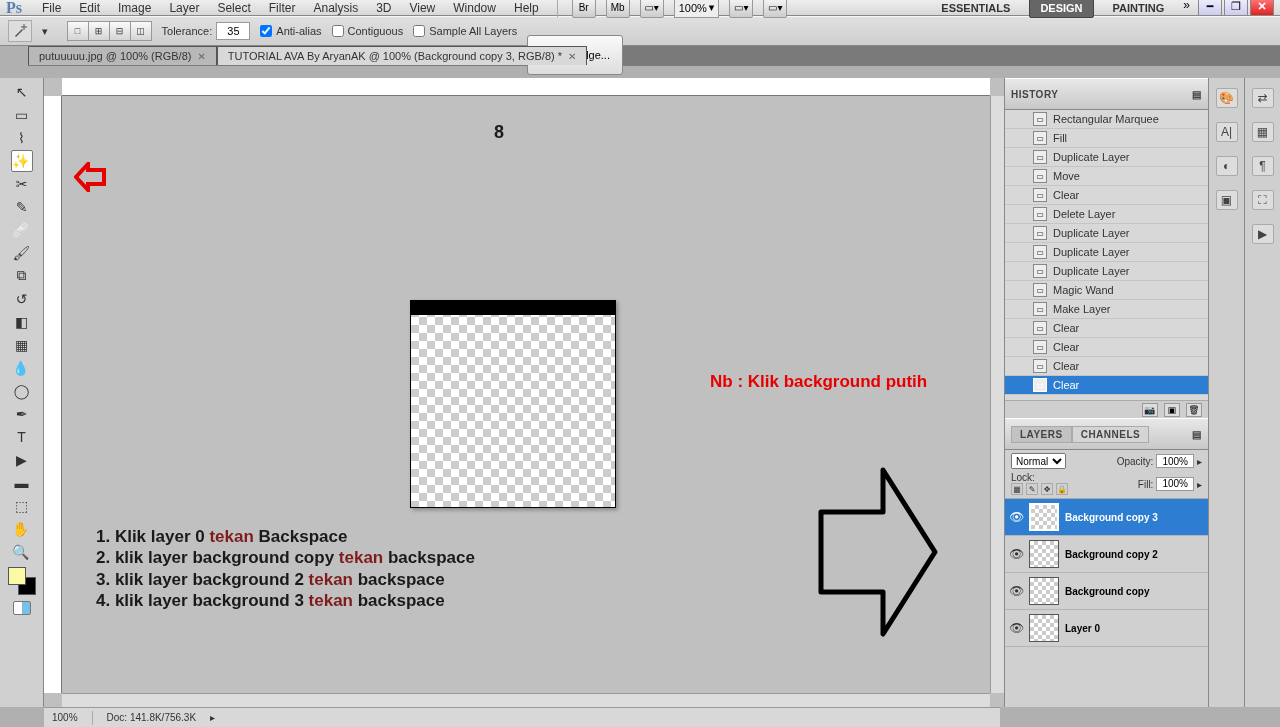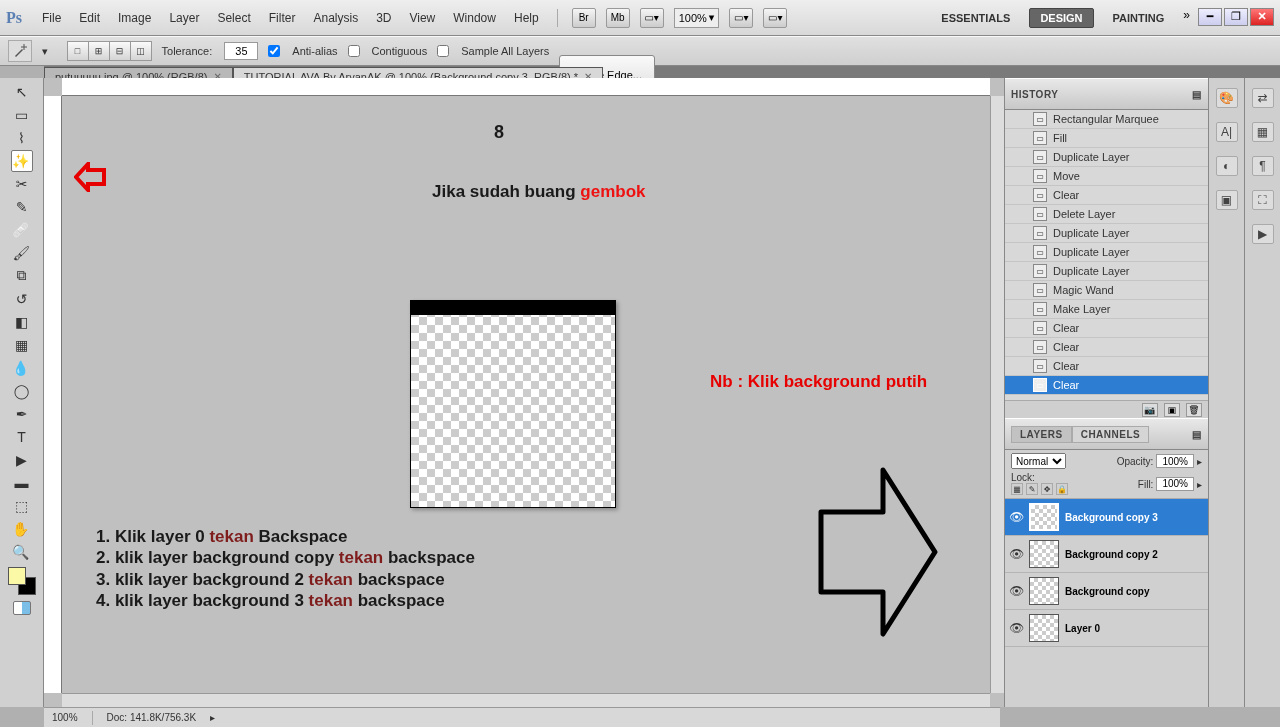--- a/index.html
+++ b/index.html
@@ -1,45 +1,45 @@
 <!DOCTYPE html>
 <html><head>
 <meta charset="utf-8">
 <style>
 * { margin: 0; padding: 0; box-sizing: border-box; font-family: Tahoma, Arial, sans-serif; }
 body { width: 1280px; height: 727px; background: #b0b0b0; overflow: hidden; position: relative; }
 
 
-.menubar { height: 36px; background: linear-gradient(#eee,#d8d8d8); display: flex; align-items: center; padding: 0 6px; border-bottom: 1px solid #888; gap: 10px; font-size: 12px; }
+.menubar { height: 16px; background: linear-gradient(#eee,#d8d8d8); display: flex; align-items: center; padding: 0 6px; border-bottom: 1px solid #888; gap: 10px; font-size: 12px; }
 .ps-logo { font-family: "Times New Roman",serif; font-size: 16px; font-weight: bold; color: #5a7fb2; margin-right: 6px; }
 .menubar .menuitem { color: #333; cursor: default; padding: 2px 4px; }
 .menubar .sep { width: 1px; height: 18px; background: #aaa; margin: 0 4px; }
 .menubar .iconbtn { width: 24px; height: 20px; border: 1px solid #999; background: linear-gradient(#f5f5f5,#ccc); border-radius: 2px; display: flex; align-items: center; justify-content: center; font-size: 10px; }
 .menubar .zoom-sel { display: flex; align-items: center; gap: 2px; padding: 0 4px; border: 1px solid #999; height: 20px; background: #eee; font-size: 11px; }
 .menubar .right { margin-left: auto; display: flex; align-items: flex-start; gap: 8px; }
 .ws-btn { padding: 3px 10px; font-size: 11px; font-weight: bold; color: #333; border: 1px solid transparent; }
 .ws-btn.active { background: #666; color: #fff; border: 1px solid #444; border-radius: 2px; }
 .win-ctrl { display: flex; gap: 2px; }
 .win-ctrl div { width: 24px; height: 18px; border: 1px solid #888; display: flex; align-items: center; justify-content: center; font-size: 11px; }
 .win-min,.win-max,.win-res { background: linear-gradient(#eef,#cce); }
 .win-close { background: linear-gradient(#f77,#d22); color: #fff; font-weight: bold; }
 
 
 .optbar { height: 30px; background: linear-gradient(#e0e0e0,#cfcfcf); border-top: 1px solid #f8f8f8; border-bottom: 1px solid #888; display: flex; align-items: center; padding: 0 8px; gap: 10px; font-size: 11px; color: #333; }
 .optbar .toolicon { width: 24px; height: 22px; border: 1px solid #aaa; background: #ddd; display:flex; align-items:center; justify-content:center; }
 .optbar .svgwand { width: 16px; height: 16px; }
 .optbar .selmode { display: flex; gap: 0; }
 .optbar .selmode div { width: 22px; height: 20px; border: 1px solid #999; background: linear-gradient(#fafafa,#d5d5d5); margin-left: -1px; display:flex; align-items:center; justify-content:center; font-size:9px; }
-.optbar label { display: flex; align-items: center; gap: 12px; }
+.optbar label { display: flex; align-items: center; gap: 4px; }
 .optbar input[type=text] { width: 34px; height: 18px; border: 1px solid #999; padding: 0 10px; font-size: 11px; }
 .optbar input[type=checkbox] { width: 12px; height: 12px; }
 .optbar .btn { padding: 13px 12px; border: 1px solid #888; background: linear-gradient(#fafafa,#ddd); border-radius: 3px; font-size: 11px; margin-top: 48px; }
 
 
-.doctabs { margin-left: 44px; height: 20px; background: #7a7a7a; display: flex; align-items: center; font-size: 11px; }
+.doctabs { margin-left: 28px; height: 20px; background: #7a7a7a; display: flex; align-items: flex-start; font-size: 11px; }
 .doctab { padding: 3px 10px; background: #b8b8b8; border: 1px solid #555; border-bottom: none; display: flex; align-items: center; gap: 6px; color: #333; }
 .doctab.active { background: #d8d8d8; }
 .doctab .x { color: #666; font-size: 10px; }
 
 
 .main { position: absolute; top: 78px; bottom: 20px; left: 0; right: 0; display: flex; }
 
 
 .toolbox { width: 44px; background: #d0d0d0; border-right: 1px solid #888; display: flex; flex-direction: column; align-items: center; padding-top: 2px; gap: 0; }
 .toolbox .tool { width: 22px; height: 22px; margin: 0.5px 0; display: flex; align-items: center; justify-content: center; color: #333; font-size: 14px; border-radius: 2px; }
@@ -226,23 +226,20 @@
     <div class="qmask"></div>
   </div>
 
   <div class="docarea">
     <div class="hruler"></div>
     <div class="vruler"></div>
     <div class="scrollbarH"></div>
     <div class="scrollbarV"></div>
     <div class="canvas">
       <div class="pagenum">8</div>
-      <div class="line1">
-        <span>Jika sudah buang </span><span class="red">gembok</span>
-      </div>
       <div class="nb">Nb : Klik background putih</div>
       <svg class="redarrow" width="34" height="30">
         <path d="M30 8 L14 8 L14 2 L2 15 L14 28 L14 22 L30 22 Z" fill="none" stroke="#e70000" stroke-width="4"></path>
       </svg>
       <div class="imgbox"></div>
       <div class="steps">
         <div><span>1. Klik layer 0 </span><span class="red">tekan</span><span> Backspace</span></div>
         <div><span>2. klik layer background copy </span><span class="red">tekan</span><span> backspace</span></div>
         <div><span>3. klik layer background 2 </span><span class="red">tekan</span><span> backspace</span></div>
         <div><span>4. klik layer background 3 </span><span class="red">tekan</span><span> backspace</span></div>

